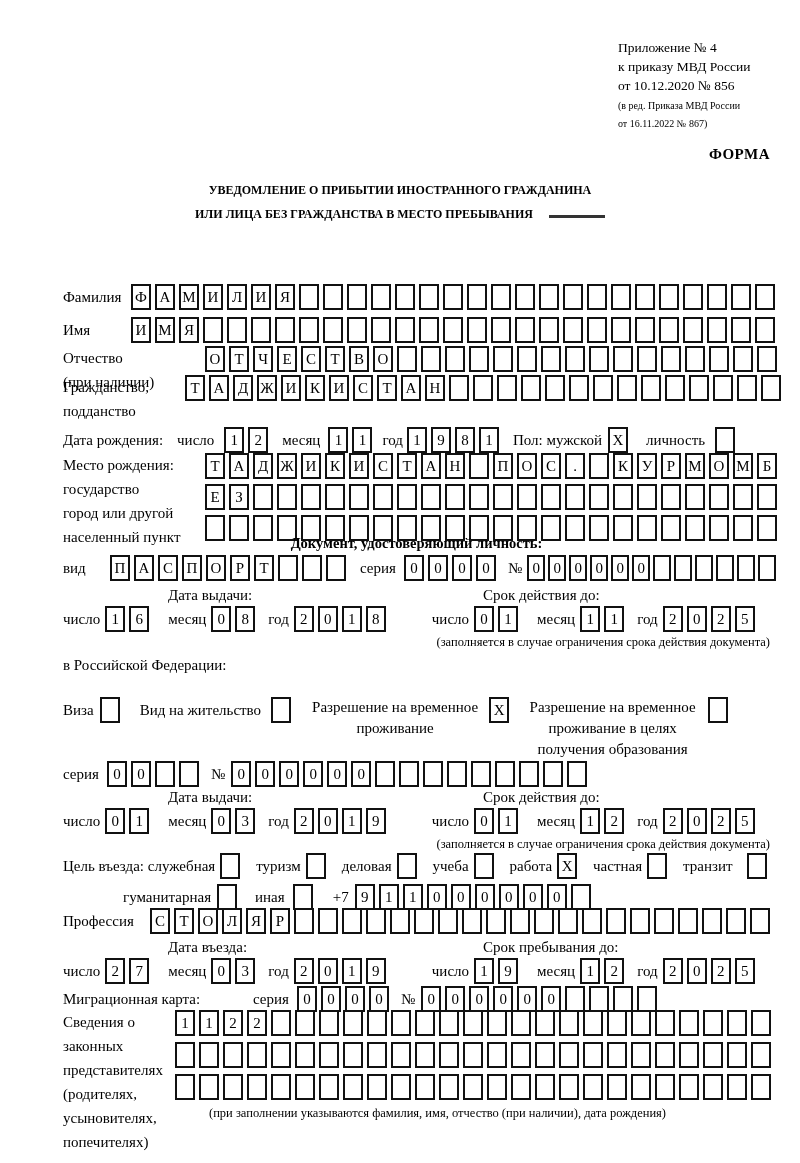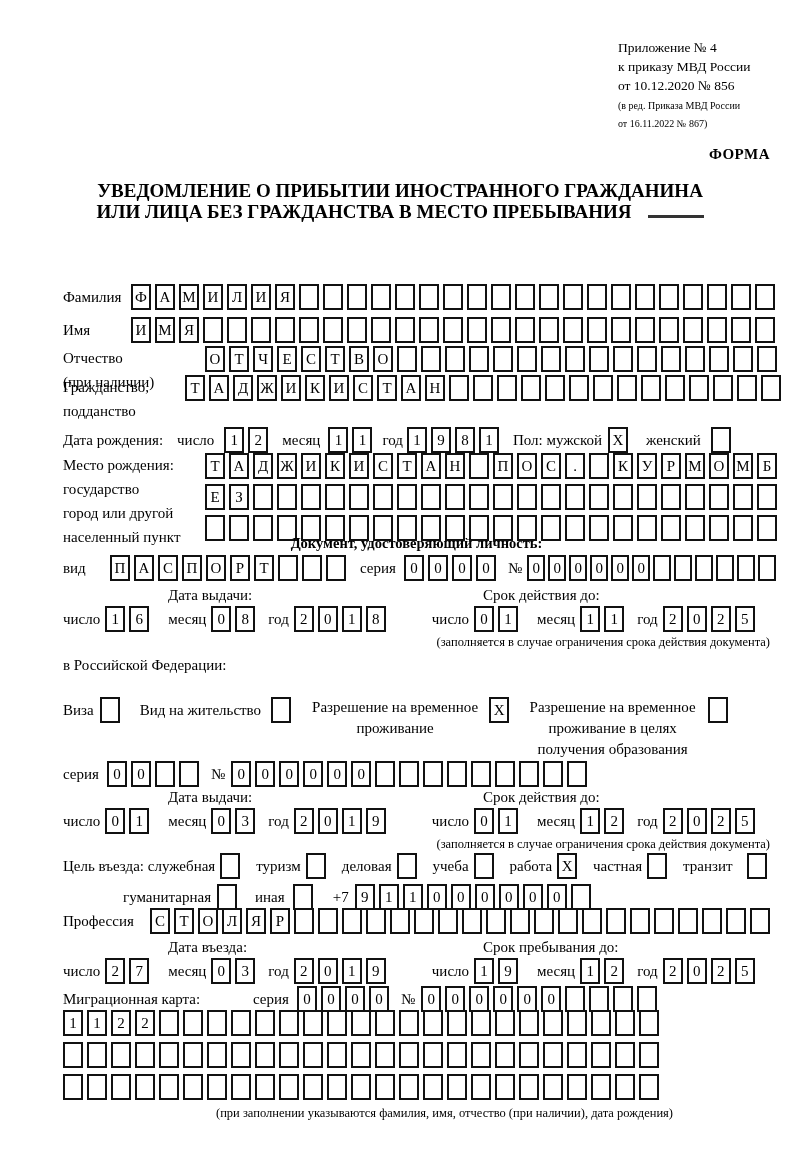--- a/index.html
+++ b/index.html
@@ -15,21 +15,21 @@
   .small{font-size:12.5px;}
   .mlines div{line-height:22px;}
   .lblcol{flex:none;}
   .lblcol div{line-height:24px;}
   .boxcol .row{margin-bottom:5px;}
   .annex{position:absolute;left:618px;top:38px;width:180px;font-size:13.5px;line-height:19px;}
   .annex .sub{font-size:10px;line-height:18px;margin-top:2px;}
   .formword{position:absolute;left:618px;top:146px;width:152px;text-align:right;
             font-weight:bold;font-size:15px;letter-spacing:.5px;}
   .title{position:absolute;left:0;top:180px;width:800px;text-align:center;
-         font-weight:bold;font-size:19px;line-height:21px;}
+         font-weight:bold;font-size:12px;line-height:21px;}
   .blankline{display:inline-block;width:56px;border-bottom:3px solid #333;height:14px;
              margin-left:16px;vertical-align:baseline;}
   .sechead{position:absolute;left:63px;top:246px;font-weight:bold;font-size:14px;letter-spacing:.2px;}
   .dochead{position:absolute;left:63px;top:535px;width:707px;text-align:center;
            font-weight:bold;font-size:14.5px;}
   .dp{position:absolute;left:63px;width:707px;}
   .dp-heads{position:relative;height:18px;line-height:18px;}
   .dp-head-l{position:absolute;left:105px;}
   .dp-head-r{position:absolute;left:420px;}
   .dp-row{display:flex;align-items:flex-start;margin-top:2px;white-space:nowrap;}
@@ -211,21 +211,21 @@
     <span class="boxes" style="margin-right:10px">
         <span class="cbox">1</span>
         <span class="cbox">9</span>
         <span class="cbox">8</span>
         <span class="cbox">1</span>
       </span>
     <span class="lbl" style="margin-right:6px">Пол: мужской</span>
     <span class="boxes" style="margin-right:14px">
         <span class="cbox">X</span>
       </span>
-    <span class="lbl" style="margin-right:10px">женский</span>
+    <span class="lbl" style="margin-right:10px">личность</span>
     <span class="boxes">
         <span class="cbox"></span>
       </span>
   </div>
 
   <div class="abs row" style="top:453px">
     <span class="lblcol" style="width:142px">
       <div>Место рождения:</div>
       <div>государство</div>
       <div>город или другой</div>
@@ -653,20 +653,28 @@
         <span class="cbox">0</span>
         <span class="cbox">0</span>
         <span class="cbox"></span>
         <span class="cbox"></span>
         <span class="cbox"></span>
         <span class="cbox"></span>
       </span>
   </div>
 
   <div class="abs row" style="top:1010px">
+    <span class="lblcol mlines" style="width:112px">
+      <div>Сведения о</div>
+      <div>законных</div>
+      <div>представителях</div>
+      <div>(родителях,</div>
+      <div>усыновителях,</div>
+      <div>попечителях)</div>
+    </span>
     <span class="boxcol">
       <div class="row" style="margin-bottom:6px">
           <span class="boxes">
             <span class="cbox">1</span>
             <span class="cbox">1</span>
             <span class="cbox">2</span>
             <span class="cbox">2</span>
             <span class="cbox"></span>
             <span class="cbox"></span>
             <span class="cbox"></span>
@@ -744,15 +752,15 @@
             <span class="cbox"></span>
             <span class="cbox"></span>
             <span class="cbox"></span>
             <span class="cbox"></span>
             <span class="cbox"></span>
           </span>
         </div>
     </span>
   </div>
 
-  <div class="abs small" style="top:1106px;left:216px">(при заполнении указываются фамилия, имя, отчество (при наличии), дата рождения)</div>
+  <div class="abs small" style="top:1106px;left:209px">(при заполнении указываются фамилия, имя, отчество (при наличии), дата рождения)</div>
 
 </div>
 
 </body></html>

